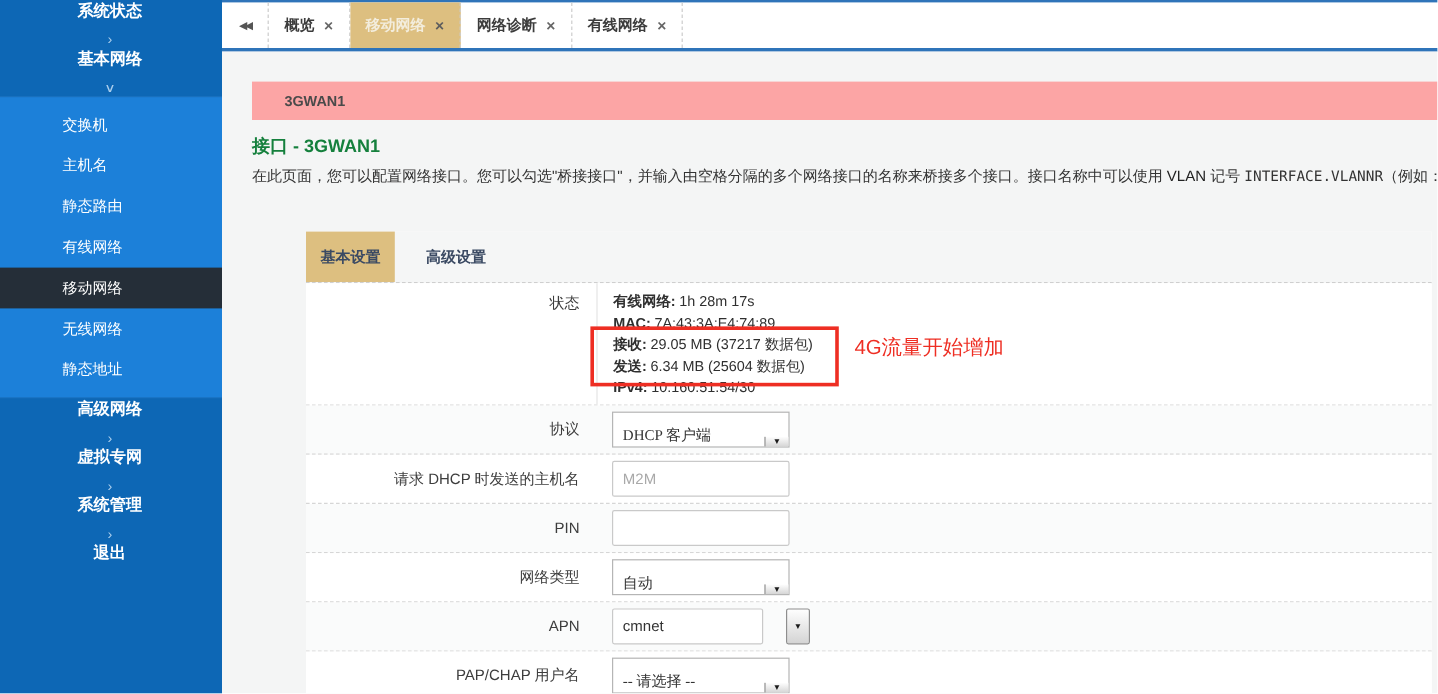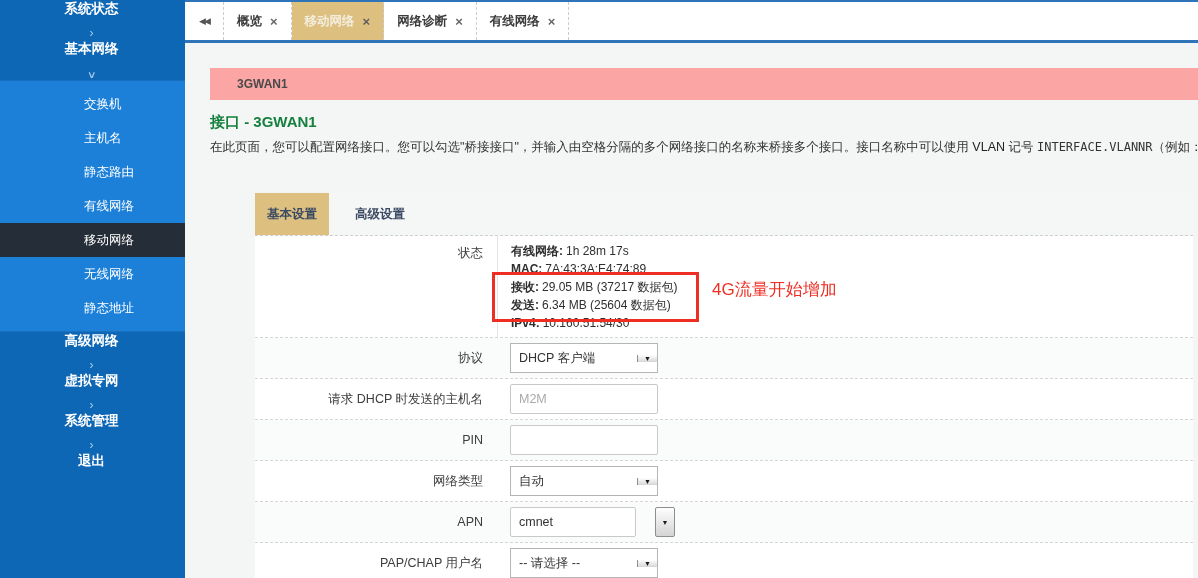--- a/index.html
+++ b/index.html
@@ -17,21 +17,21 @@
   .app{display:flex;width:1198px;height:578px;}
 
   
   .sidebar{width:185px;flex:none;background:var(--sidebar-blue);color:#fff;}
   .nav-group{height:40px;display:flex;align-items:center;justify-content:space-between;
     padding:0 30px 0 28px;font-size:13.5px;font-weight:bold;cursor:pointer;flex-direction:column;}
   .nav-group .chev{font-size:12px;color:#a9cdec;font-weight:normal;}
   .chev.down{font-size:10px;transform:scaleX(1.3);}
   .submenu{background:var(--submenu-blue);border-top:1px solid rgba(0,0,0,.12);
     border-bottom:1px solid rgba(0,0,0,.12);padding:6px 0;}
-  .sub-item{height:34px;line-height:34px;padding-left:84px;font-size:12.5px;cursor:pointer;}
+  .sub-item{height:34px;line-height:34px;padding-left:52px;font-size:12.5px;cursor:pointer;}
   .sub-item.active{background:var(--selected-dark);}
 
   
   .main{flex:1;display:flex;flex-direction:column;min-width:0;}
   .tabbar{height:38px;flex:none;background:#fff;border-top:2px solid var(--bar-blue);
     border-bottom:3px solid var(--bar-blue);display:flex;align-items:stretch;}
   .tab-back{width:38px;display:flex;align-items:center;justify-content:center;color:#555;
     font-size:9px;letter-spacing:-2px;border-right:1px dashed #ccc;cursor:pointer;}
   .tab{display:flex;align-items:center;gap:8px;padding:0 13px;border-right:1px dashed #ccc;
     font-size:12.5px;font-weight:bold;color:#3c3c3c;cursor:pointer;}
@@ -62,21 +62,21 @@
   .status-row{height:101px;align-items:stretch;}
   .status-row .lbl{padding-top:9px;}
   .status-val{border-left:1px solid #e4e4e4;padding:6px 0 0 13px;position:relative;
     font-size:12px;line-height:18px;color:#2f2f2f;min-width:700px;}
   .sline span{margin-left:3px;}
   .red-box{position:absolute;left:-6px;top:36px;width:201px;height:44px;
     border:3px solid var(--red);pointer-events:none;}
   .red-note{position:absolute;left:214px;top:45px;font-size:17px;color:var(--red);white-space:nowrap;}
 
   .sel{width:148px;height:30px;border:1px solid #b5b5b5;background:#fff;display:flex;
-    align-items:center;box-sizing:border-box;cursor:pointer;}
+    align-items:flex-end;box-sizing:border-box;cursor:pointer;font-family:Liberation Serif, serif;}
   .sel-text{flex:1;display:flex;align-items:center;padding-left:8px;color:#333;}
   .sel-btn{width:19px;border-left:1px solid #8e8e8e;background:linear-gradient(#fefefe,#d6d6d6);
     display:flex;align-items:center;justify-content:center;color:#1a1a1a;font-size:7px;}
   .combo{display:flex;align-items:center;gap:19px;}
   .combo-btn{width:20px;height:30px;box-sizing:border-box;border:1px solid #8e8e8e;border-radius:2px;
     background:linear-gradient(#fefefe,#d4d4d4);display:flex;align-items:center;justify-content:center;
     font-size:7px;color:#1a1a1a;cursor:pointer;}
   input.text{width:148px;height:30px;box-sizing:border-box;border:1px solid #c9c9c9;border-radius:2px;
     padding:0 8px;font-size:12.5px;color:#333;font-family:inherit;background:#fff;}
   .combo input.text{width:126px;}

